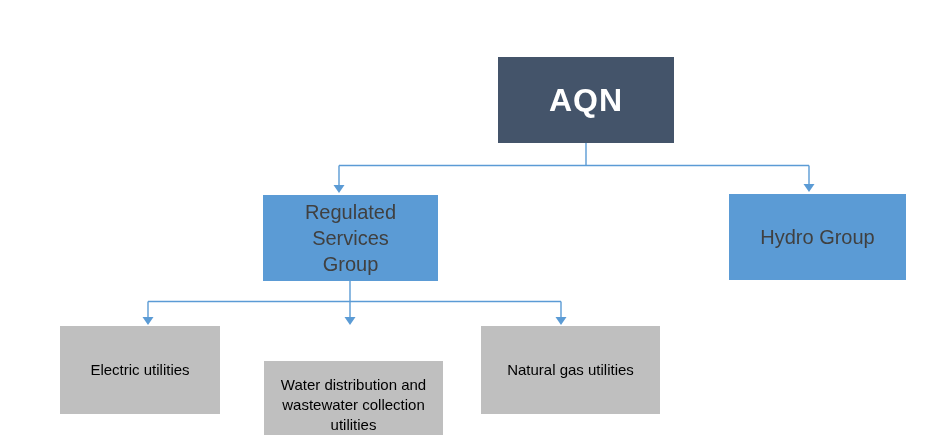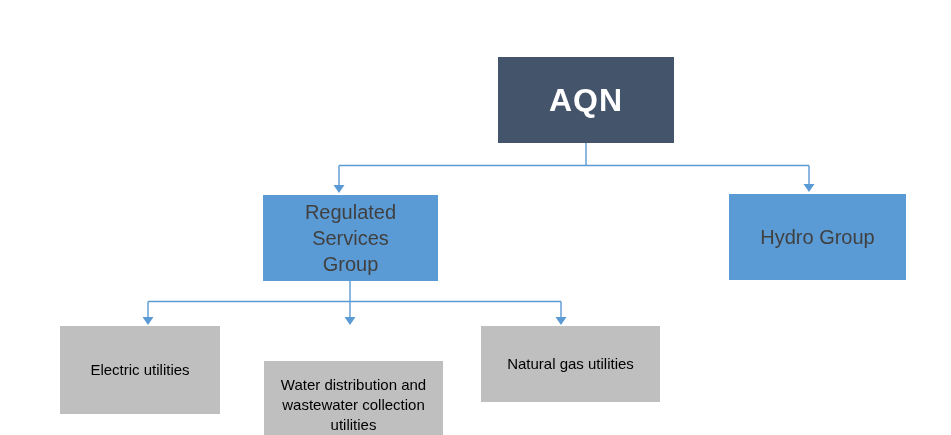--- a/index.html
+++ b/index.html
@@ -50,21 +50,21 @@
   .node-regulated { left: 263px; top: 195px; width: 175px; height: 86px; }
   .node-hydro     { left: 729px; top: 194px; width: 177px; height: 86px; }
   .node-leaf {
     background: #BFBFBF;
     color: #000000;
     font-size: 15px;
     line-height: 20px;
   }
   .node-electric { left: 60px;  top: 326px; width: 160px; height: 88px; }
   .node-water    { left: 264px; top: 326px; width: 179px; height: 88px; margin-top: 35px; }
-  .node-gas      { left: 481px; top: 326px; width: 179px; height: 76px; }
+  .node-gas      { left: 481px; top: 326px; width: 179px; height: 88px; }
 </style>
 </head>
 <body>
 
 <div class="canvas">
 
   <svg class="connectors" width="951" height="435" viewBox="0 0 951 435" xmlns="http://www.w3.org/2000/svg">
 
     <g stroke="#5B9BD5" stroke-width="1.4" fill="none">
       <line x1="586" y1="143" x2="586" y2="165.5"></line>

